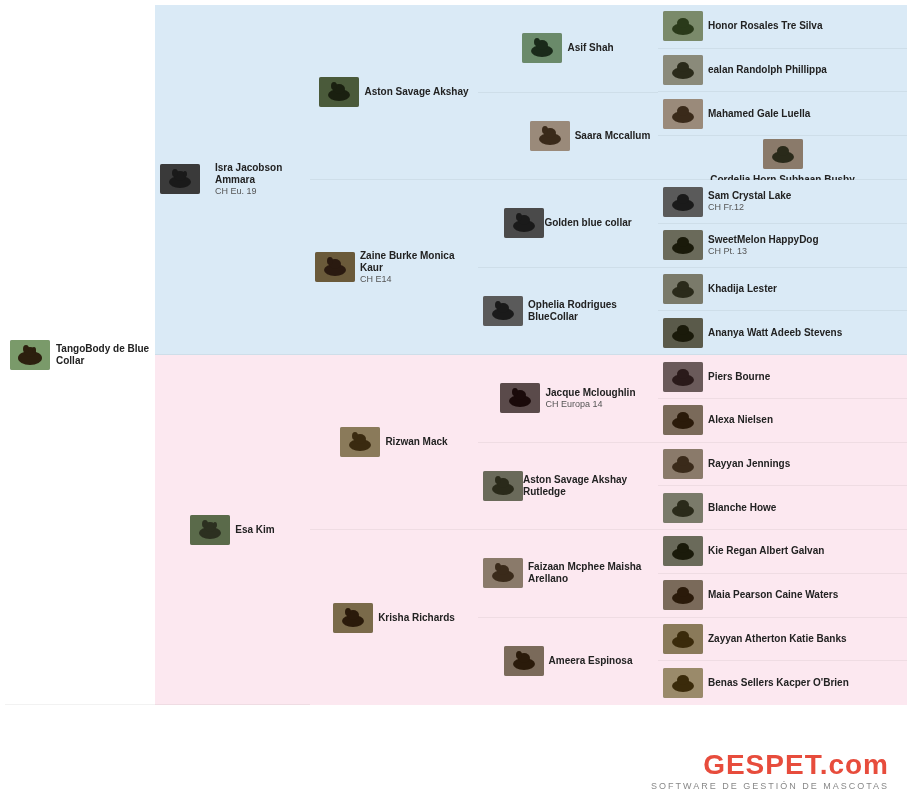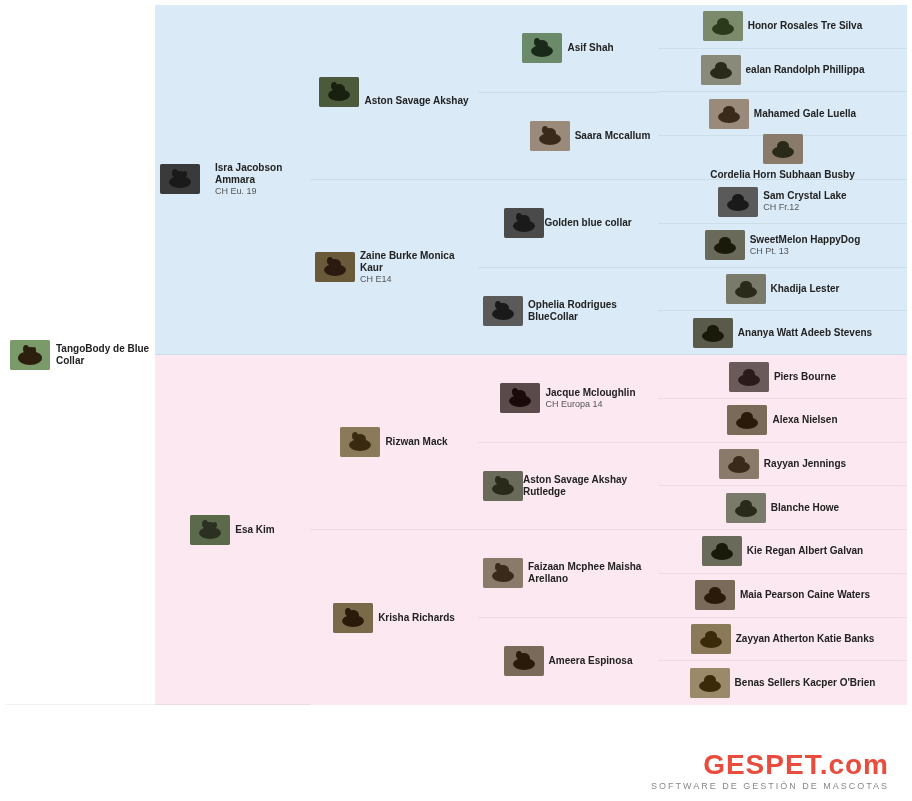--- a/index.html
+++ b/index.html
@@ -31,21 +31,20 @@
     .col-2 { width: 168px; }
     .col-3 { width: 180px; }
     .col-4 { flex: 1; }
 
     .cell {
       display: flex;
       align-items: center;
       gap: 5px;
       padding: 3px 5px;
       border-bottom: 1px solid rgba(0,0,0,0.05);
-      justify-content: center;
     }
 
     .cell-blue { background-color: #daeaf6; }
     .cell-pink { background-color: #fce8f0; }
     .cell-white { background-color: #fff; }
 
     .dog-thumb {
       width: 40px;
       height: 30px;
       background: #999;
@@ -143,21 +142,21 @@
           <span class="name-main">Esa Kim</span>
           <span class="name-sub"></span>
         </div>
       </div>
     </div>
   </div>
 
   <div class="col col-2">
 
     <div class="cell cell-blue h176" style="flex-direction:column; justify-content:center; gap:6px;">
-      <div style="display:flex; align-items:flex-end; gap:5px;">
+      <div style="display:flex; align-items:center; gap:5px;">
         <div class="dog-thumb">
           <svg viewBox="0 0 40 30" xmlns="http://www.w3.org/2000/svg">
             <rect width="40" height="30" fill="#4a5a3a"></rect>
             <ellipse cx="20" cy="18" rx="11" ry="6" fill="#1a2010"></ellipse>
             <ellipse cx="20" cy="12" rx="6" ry="5" fill="#1a2010"></ellipse>
             <ellipse cx="15" cy="9" rx="3" ry="4" fill="#1a2010"></ellipse>
           </svg>
         </div>
         <div class="name-block">
           <span class="name-main">Aston Savage Akshay</span>

